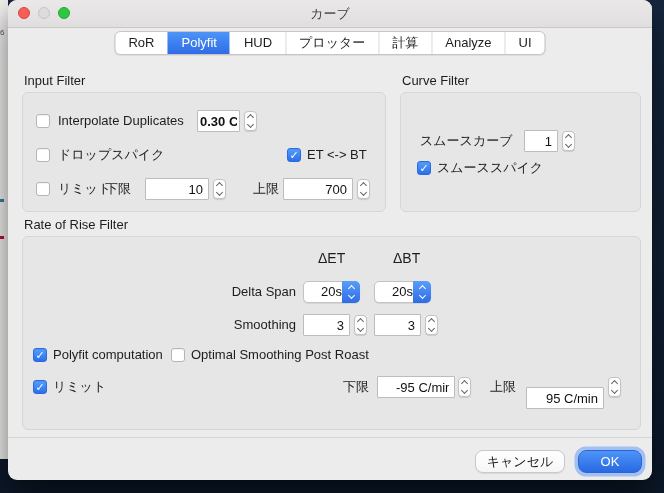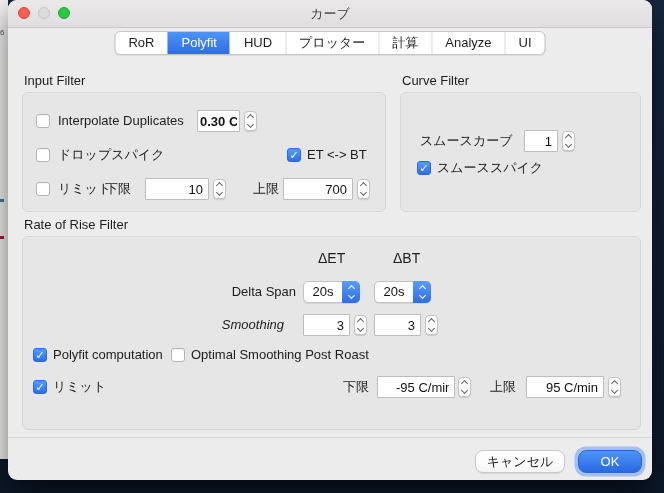--- a/index.html
+++ b/index.html
@@ -61,21 +61,21 @@
     border-radius:4px;box-shadow:0 1px 1px rgba(0,0,0,.12);display:flex;flex-direction:column;
     align-items:center;justify-content:center;gap:2px;box-sizing:border-box;}
   .chu{width:4px;height:4px;border-left:1.5px solid #636363;border-top:1.5px solid #636363;transform:rotate(45deg);}
   .chd{width:4px;height:4px;border-right:1.5px solid #636363;border-bottom:1.5px solid #636363;transform:rotate(45deg);}
   .chu.w{border-color:#fff;}
   .chd.w{border-color:#fff;}
 
   
   .combo{position:absolute;width:57px;height:22px;background:#fff;border:1px solid #c3c3c3;
     border-radius:5px;box-sizing:border-box;display:flex;box-shadow:0 1px 1px rgba(0,0,0,.08);}
-  .combo-val{flex:1;text-align:center;font-size:13px;line-height:20px;color:#111;}
+  .combo-val{flex:1;text-align:right;font-size:13px;line-height:20px;color:#111;}
   .combo-cap{width:18px;margin:-1px -1px -1px 0;border-radius:0 5px 5px 0;
     background:linear-gradient(#5a9df9,#2e6ce6);display:flex;flex-direction:column;
     align-items:center;justify-content:center;gap:2px;}
 
   
   .footer-sep{position:absolute;left:0;right:0;top:437px;border-top:1px solid #d5d5d5;}
   .btn{position:absolute;top:450px;height:23px;box-sizing:border-box;border-radius:8px;
     font-size:13px;text-align:center;line-height:22px;}
   .btn.cancel{left:467px;width:90px;background:linear-gradient(#ffffff,#f6f6f6);
     border:1px solid #c9c9c9;color:#1d1d1f;box-shadow:0 1px 1px rgba(0,0,0,.08);}
@@ -174,21 +174,21 @@
       </span>
   </div>
   <div class="combo" style="left:366px;top:281px;">
     <span class="combo-val">20s</span>
     <span class="combo-cap">
         <i class="chu w"></i>
         <i class="chd w"></i>
       </span>
   </div>
 
-  <span class="lbl right" style="left:168px;top:314px;width:108px;font-style:italic;">Smoothing</span>
+  <span class="lbl right" style="left:180px;top:314px;width:108px;">Smoothing</span>
   <input class="field right" style="left: 295px; top: 314px; width: 47px;" readonly="" value="3">
   <div class="stepper" style="left:346px;top:315px;">
       <i class="chu"></i>
       <i class="chd"></i>
     </div>
   <input class="field right" style="left: 366px; top: 314px; width: 47px;" readonly="" value="3">
   <div class="stepper" style="left:417px;top:315px;">
       <i class="chu"></i>
       <i class="chd"></i>
     </div>
@@ -204,21 +204,21 @@
       <span class="check">✓</span>
     </div>
   <span class="lbl" style="left:45px;top:376px;">リミット</span>
   <span class="lbl" style="left:335px;top:376px;">下限</span>
   <input class="field right" style="left: 369px; top: 376px; width: 78px; padding-left: 18px;" readonly="" value="-95 C/min">
   <div class="stepper" style="left:450px;top:377px;">
       <i class="chu"></i>
       <i class="chd"></i>
     </div>
   <span class="lbl" style="left:482px;top:376px;">上限</span>
-  <input class="field right" style="left: 518px; top: 376px; width: 78px;" readonly="" value="95 C/min">
+  <input class="field right" style="left: 518px; top: 387px; width: 78px;" readonly="" value="95 C/min">
   <div class="stepper" style="left:600px;top:377px;">
       <i class="chu"></i>
       <i class="chd"></i>
     </div>
 
   <div class="footer-sep"></div>
   <div class="btn cancel">キャンセル</div>
   <div class="btn ok">OK</div>
 
 </div>

